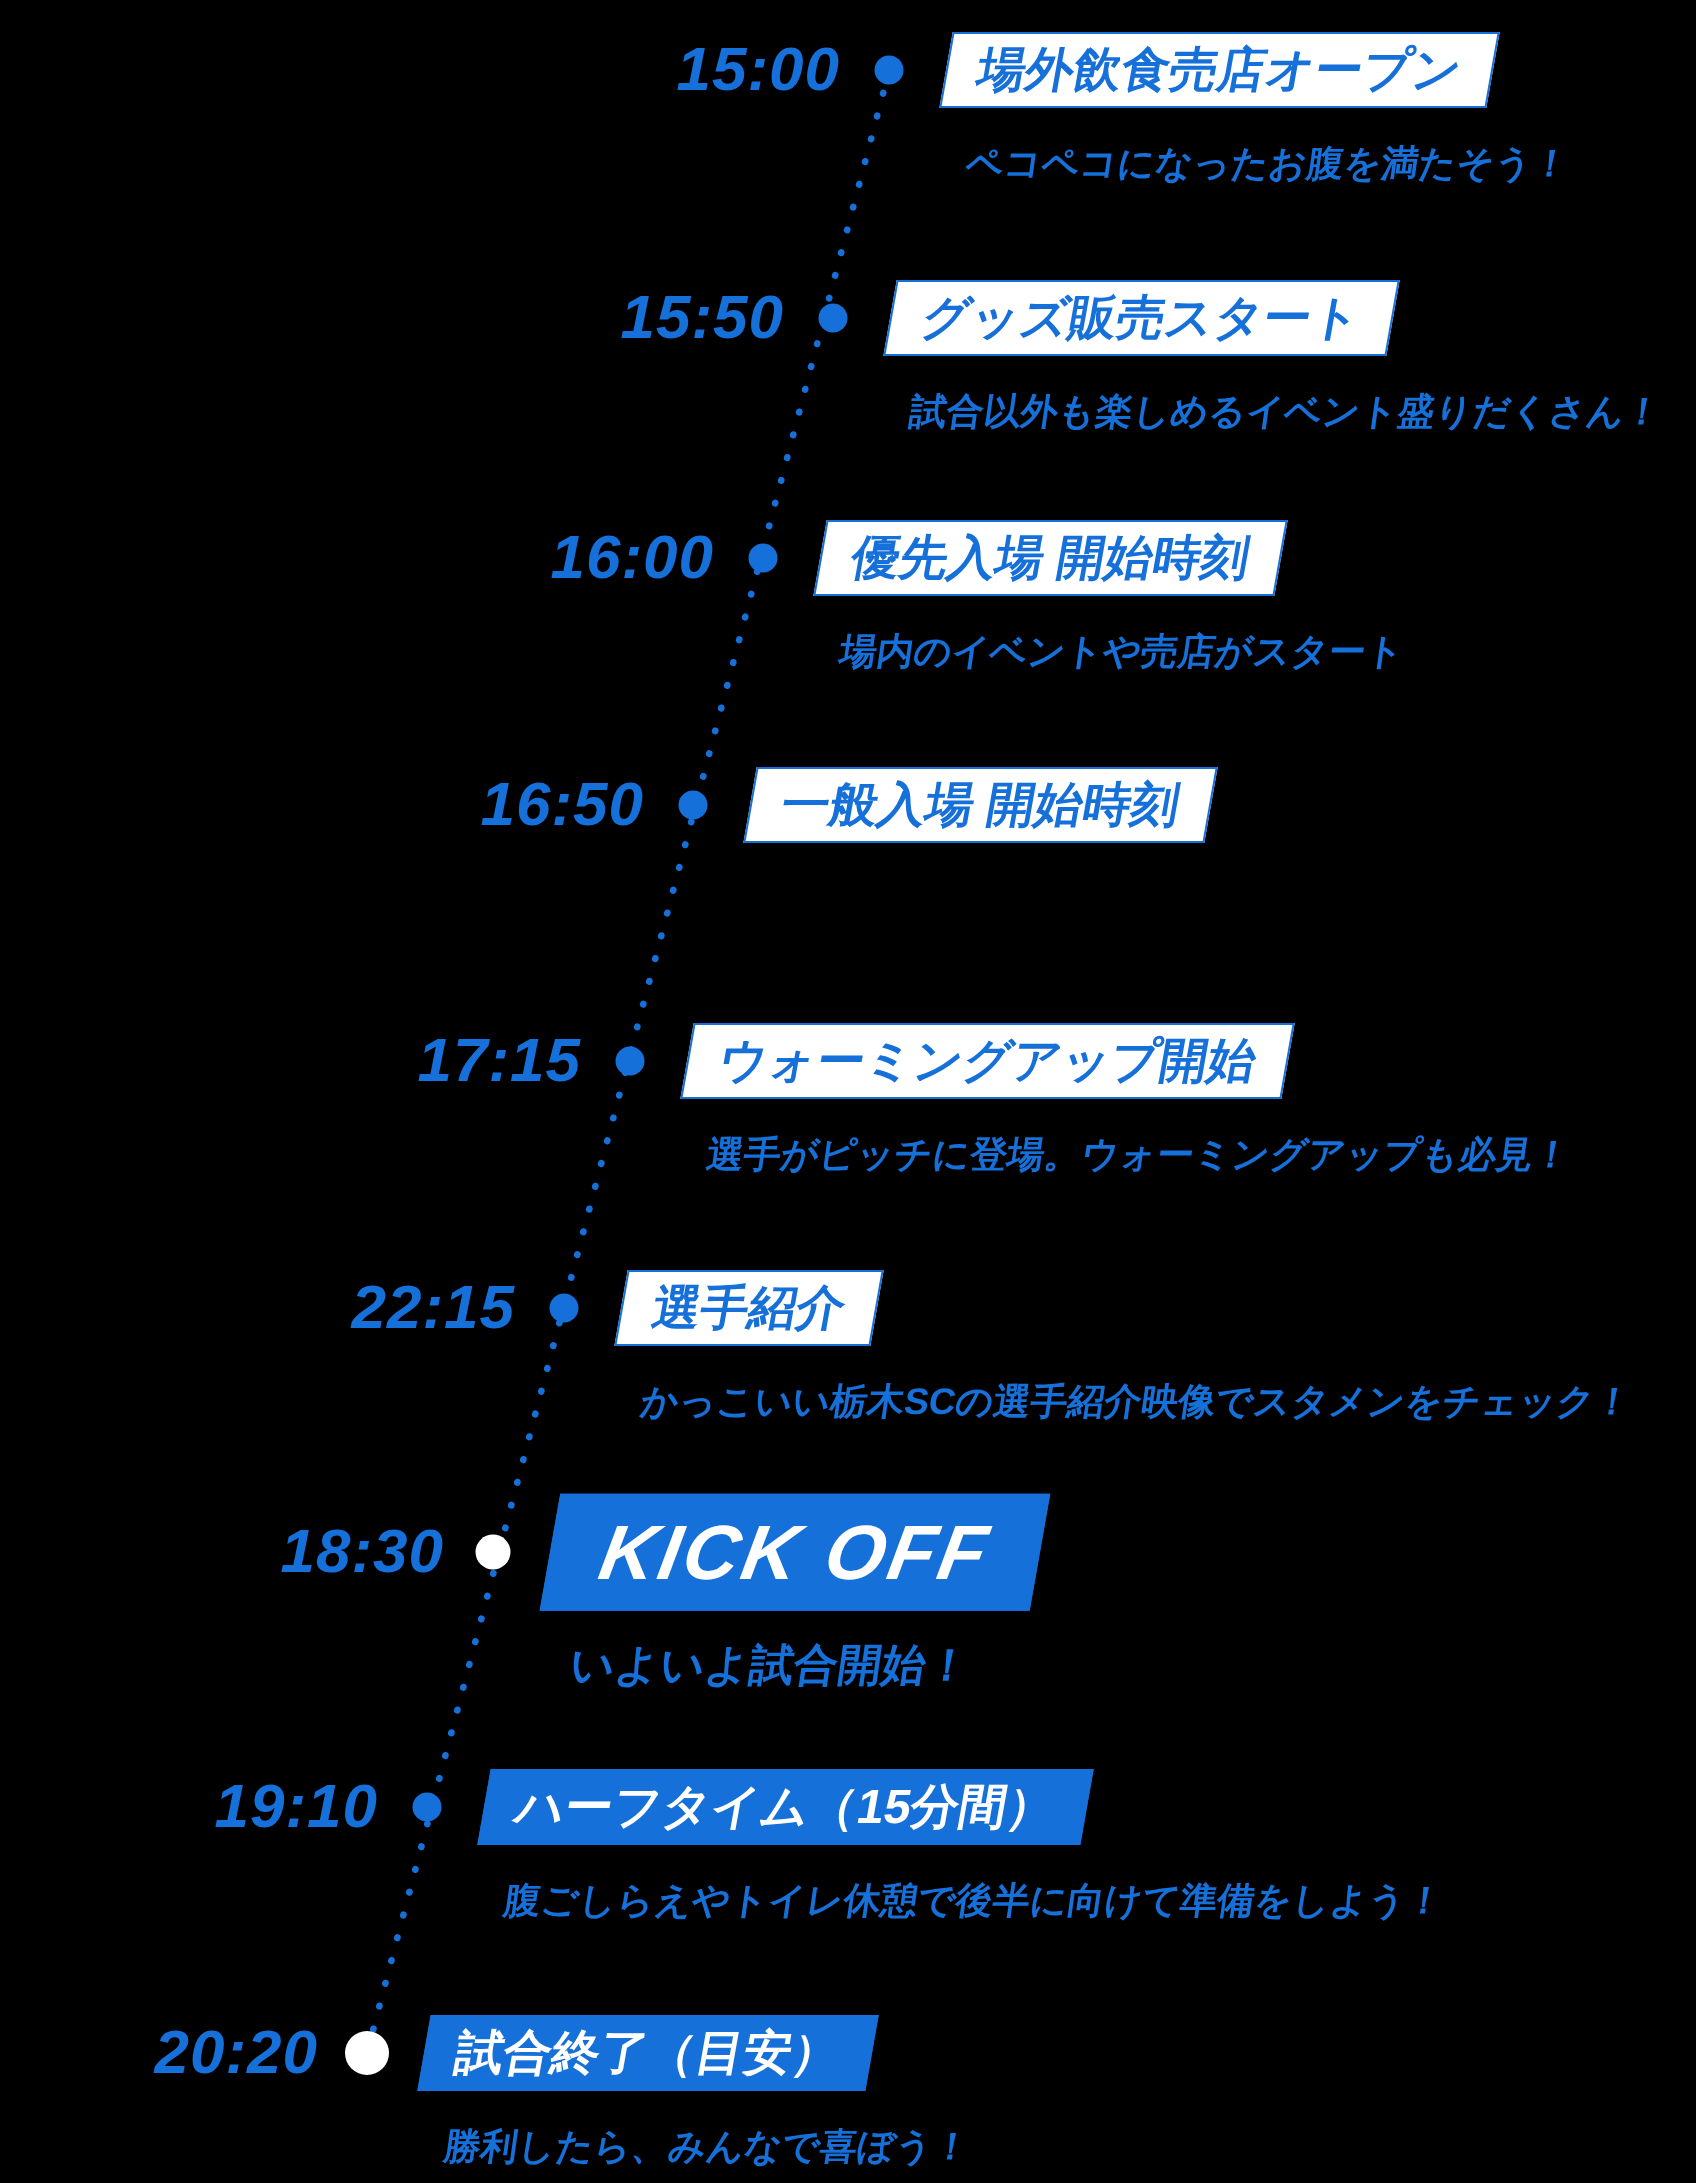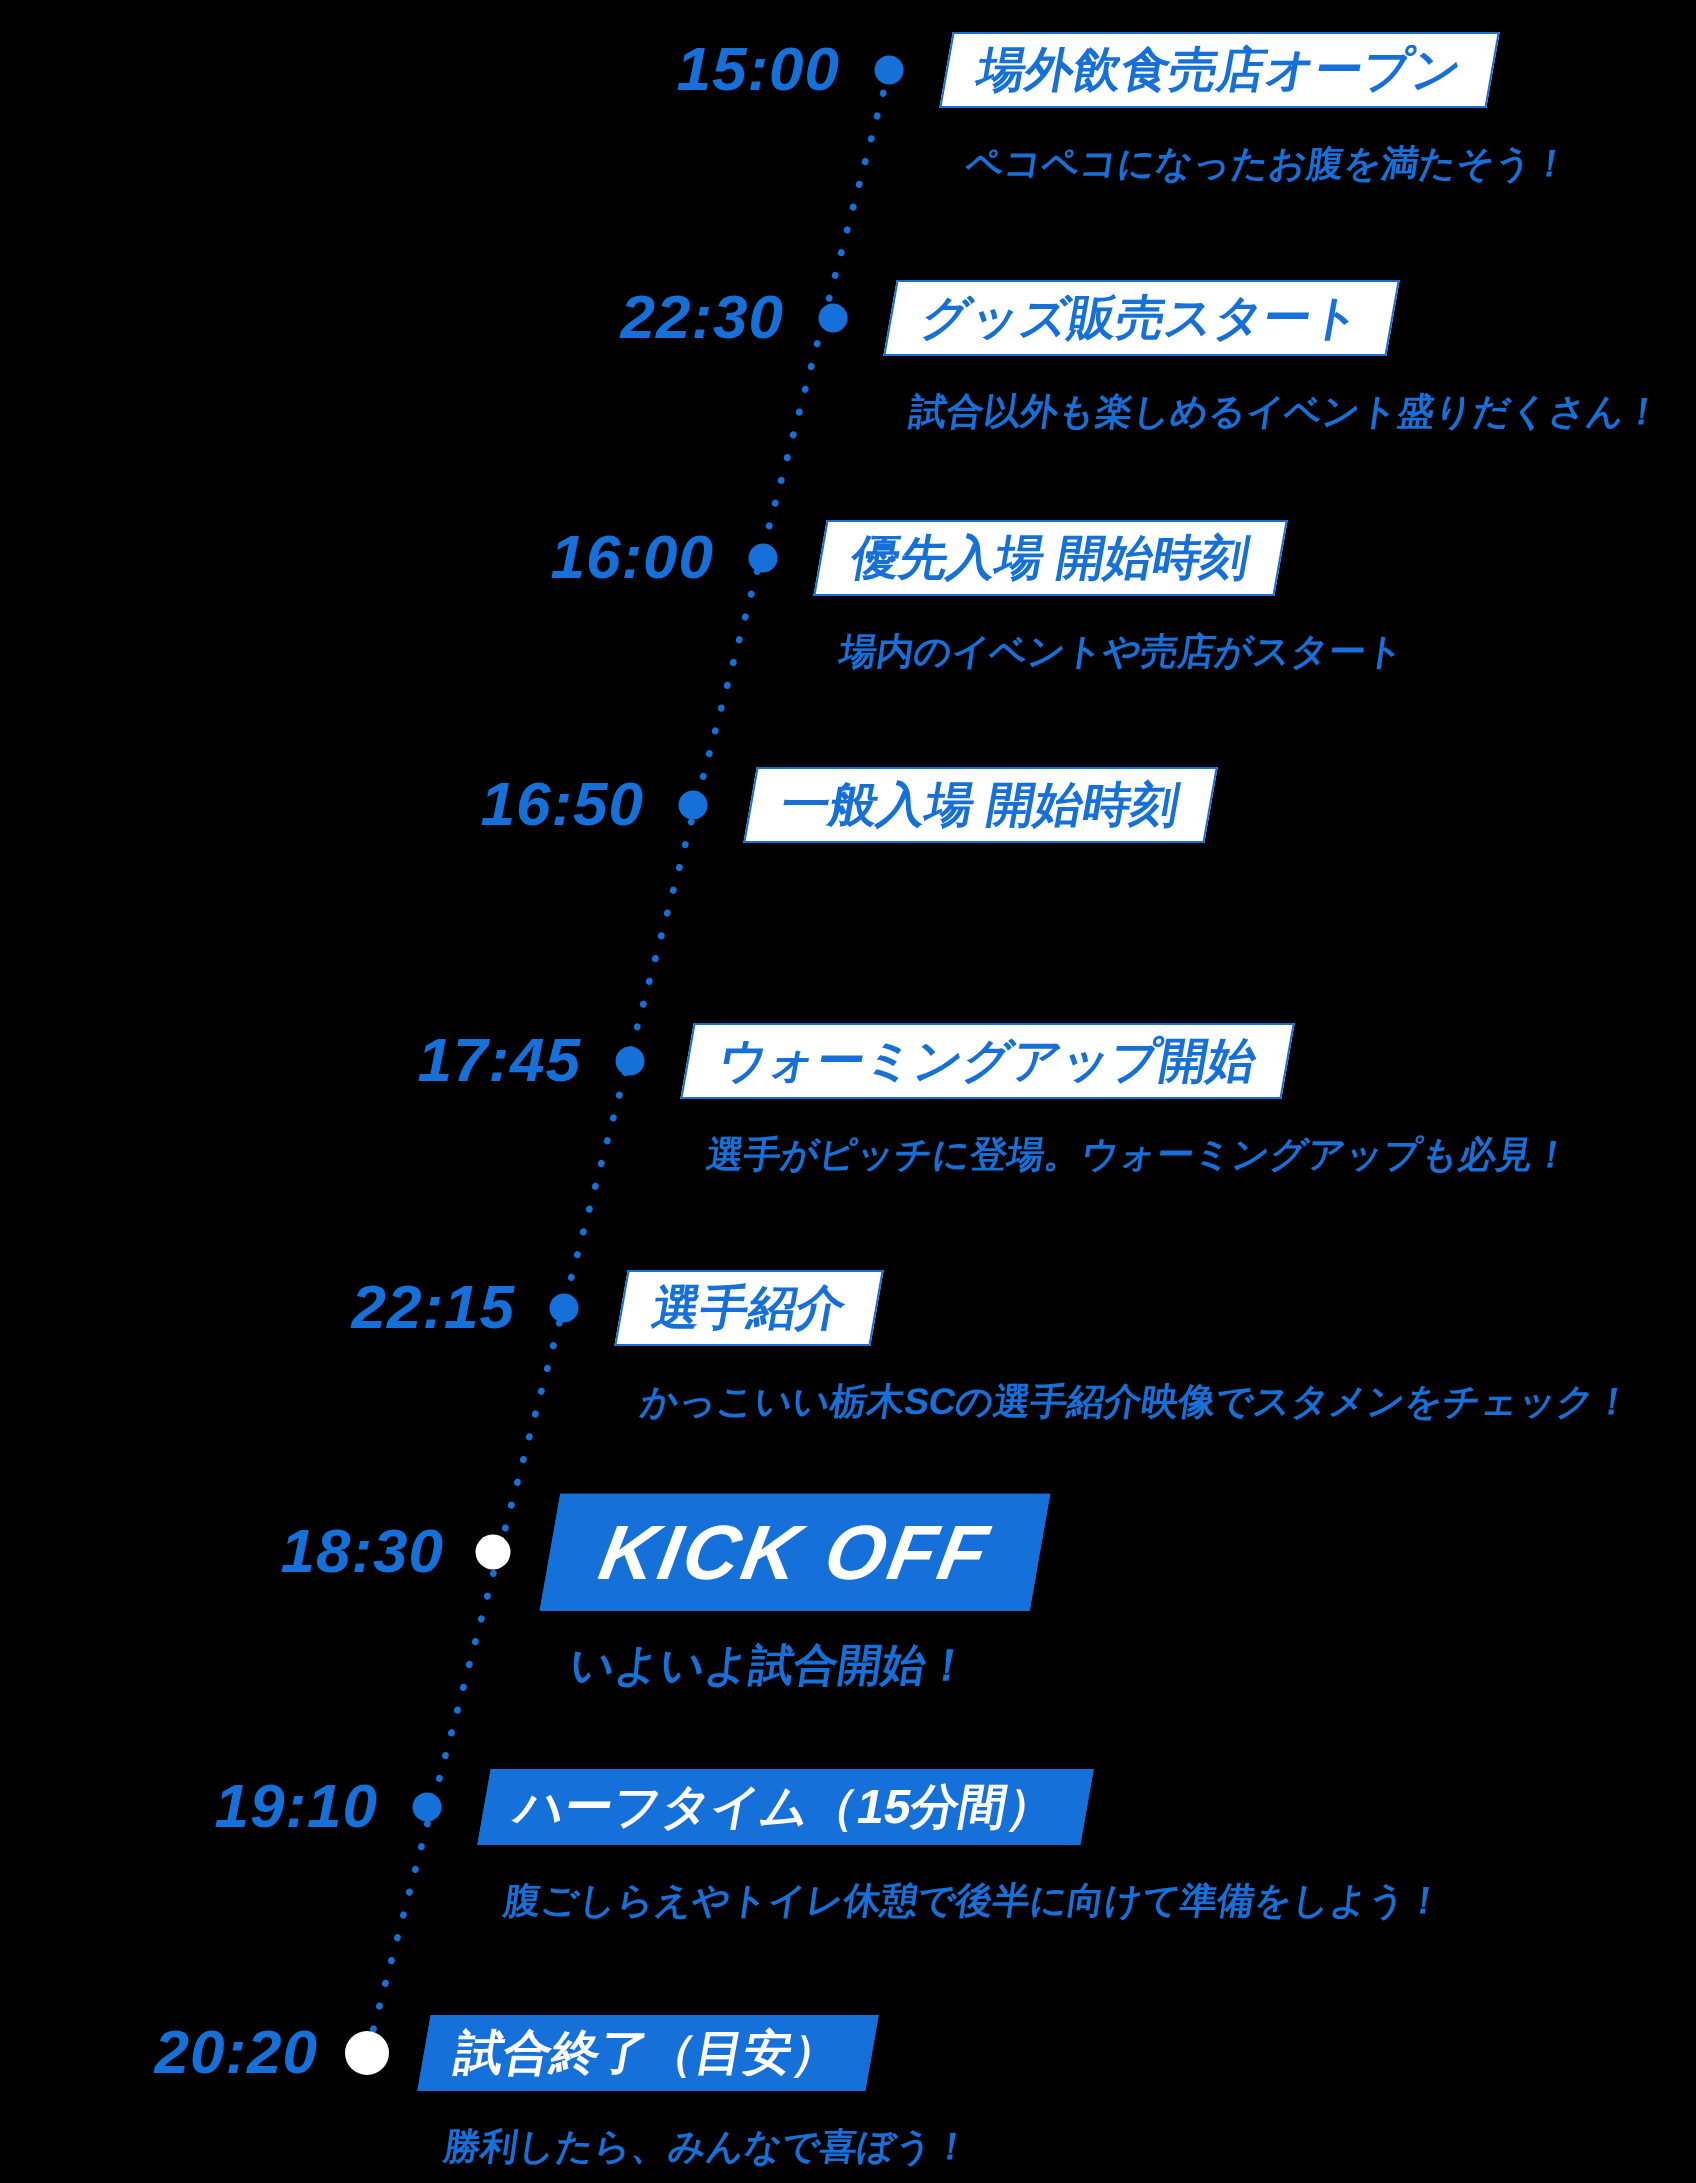--- a/index.html
+++ b/index.html
@@ -92,21 +92,21 @@
   <div class="event" style="--cx:889px;--cy:70px;">
     <div class="time">15:00</div>
     <div class="dot"></div>
     <div class="box box--white">
       <span>場外飲食売店オープン</span>
     </div>
     <div class="desc">ペコペコになったお腹を満たそう！</div>
   </div>
 
   <div class="event" style="--cx:833px;--cy:318px;">
-    <div class="time">22:30</div>
+    <div class="time">15:50</div>
     <div class="dot"></div>
     <div class="box box--white">
       <span>グッズ販売スタート</span>
     </div>
     <div class="desc">試合以外も楽しめるイベント盛りだくさん！</div>
   </div>
 
   <div class="event" style="--cx:763px;--cy:558px;">
     <div class="time">16:00</div>
     <div class="dot"></div>
@@ -119,21 +119,21 @@
   <div class="event" style="--cx:693px;--cy:805px;">
     <div class="time">16:50</div>
     <div class="dot"></div>
     <div class="box box--white">
       <span>一般入場 開始時刻</span>
     </div>
     <div class="desc"></div>
   </div>
 
   <div class="event" style="--cx:630px;--cy:1061px;">
-    <div class="time">17:45</div>
+    <div class="time">17:15</div>
     <div class="dot"></div>
     <div class="box box--white">
       <span>ウォーミングアップ開始</span>
     </div>
     <div class="desc">選手がピッチに登場。ウォーミングアップも必見！</div>
   </div>
 
   <div class="event" style="--cx:564px;--cy:1308px;">
     <div class="time">22:15</div>
     <div class="dot"></div>

